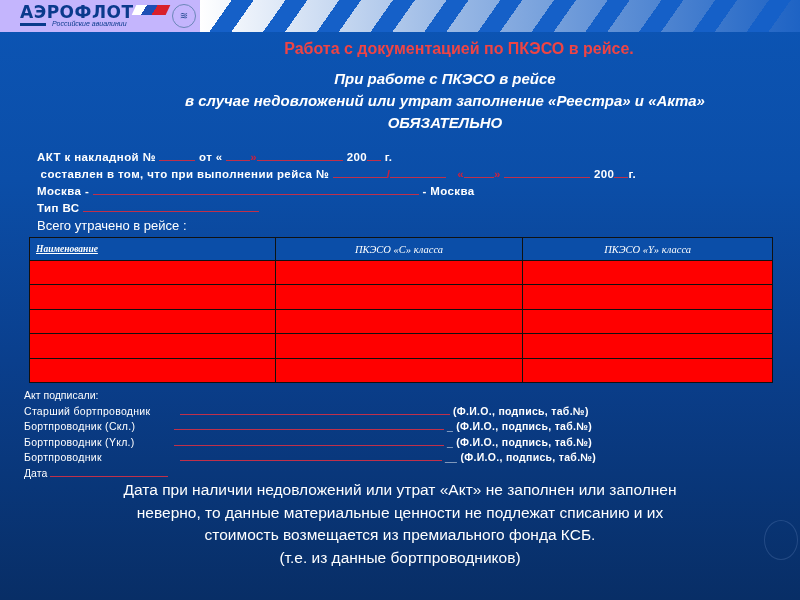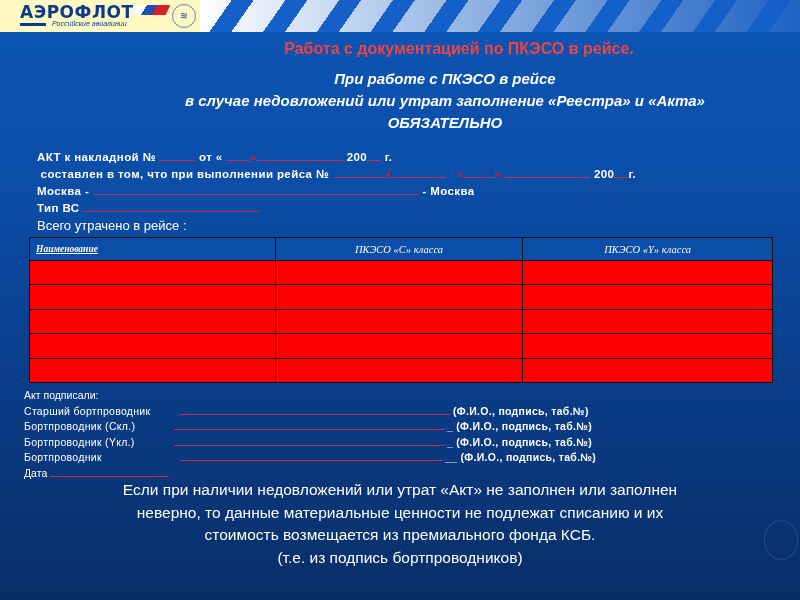--- a/index.html
+++ b/index.html
@@ -5,21 +5,21 @@
   * { box-sizing: border-box; margin: 0; padding: 0; }
   html, body { width: 800px; height: 600px; overflow: hidden; }
   body {
     position: relative;
     font-family: "Liberation Sans", sans-serif;
     background: linear-gradient(180deg, #0c55b5 0%, #0b4ea8 30%, #0a3f8d 60%, #082e66 100%);
     color: #fff;
   }
   .header {
     position: absolute; left: 0; top: 0; width: 800px; height: 32px;
-    background: #fef9c3; overflow: hidden;
+    background: #c4b5fd; overflow: hidden;
   }
   .header .stripes {
     position: absolute; left: 200px; top: 0; width: 600px; height: 32px;
     background:
       repeating-linear-gradient(125deg, transparent 0 26px, #1560c8 26px 44px),
       linear-gradient(90deg, #ffffff 0%, #9dbbe6 40%, #1e63c4 100%);
   }
   .logo { position: absolute; left: 16px; top: 2px; width: 180px; height: 28px; }
   .logo-text {
     position: absolute; left: 4px; top: 0;
@@ -196,19 +196,19 @@
     <span class="lbl" style="width:156px">Бортпроводник</span><span class="blank" style="width:262px"></span>
     <span class="hint">__ (Ф.И.О., подпись, таб.№)</span>
   </div>
   <div>
     <span>Дата</span>
     <span class="blank" style="width:118px"></span>
   </div>
 </div>
 
 <div class="note">
-  <div>Если при наличии недовложений или утрат  «Акт» не заполнен или  заполнен</div>
+  <div>Дата при наличии недовложений или утрат  «Акт» не заполнен или  заполнен</div>
   <div>неверно,  то данные материальные ценности не подлежат списанию и их</div>
   <div>стоимость возмещается из премиального фонда КСБ.</div>
-  <div>(т.е. из подпись бортпроводников)</div>
+  <div>(т.е. из данные бортпроводников)</div>
 </div>
 
 <div class="watermark"></div>
 
 </body></html>

